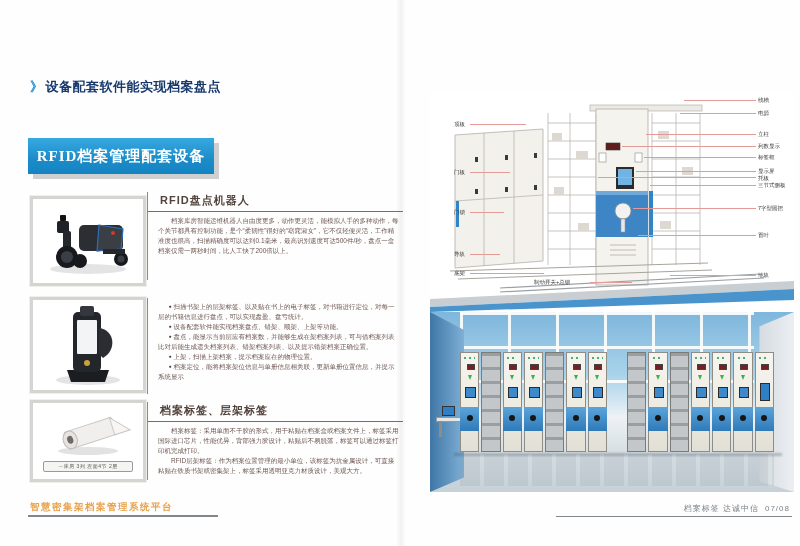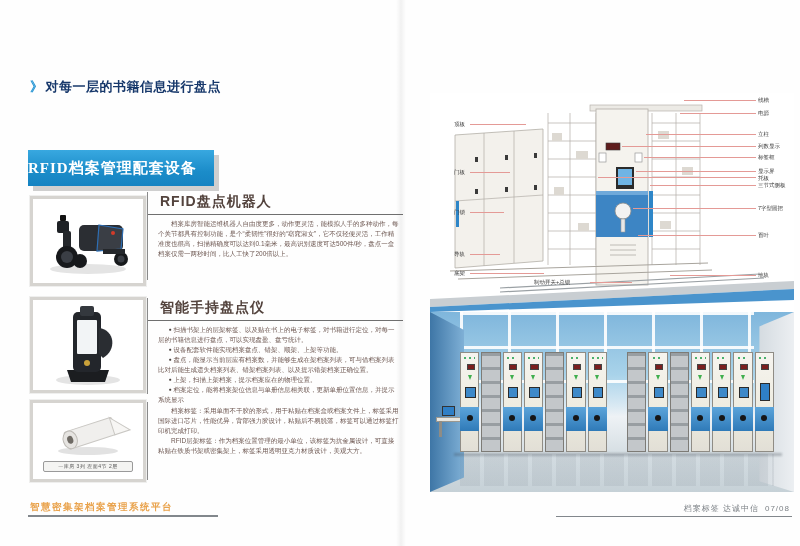--- a/index.html
+++ b/index.html
@@ -2,34 +2,34 @@
 <html><head>
 <meta charset="utf-8">
 <style>
   html,body{margin:0;padding:0;background:#e9e9e9;}
   .page{position:relative;width:800px;height:546px;background:#fefefe;font-family:"Liberation Sans",sans-serif;overflow:hidden;margin:0 auto;box-shadow:0 0 4px rgba(0,0,0,.15);}
   .fold{position:absolute;left:396px;top:0;width:10px;height:546px;background:linear-gradient(90deg,rgba(0,0,0,0),rgba(0,0,0,.05),rgba(0,0,0,0));}
 
   
   .header{position:absolute;left:30px;top:78px;font-size:13px;font-weight:bold;color:#17386b;letter-spacing:.5px;}
   .header .chev{color:#2a97d4;margin-right:2px;}
-  .ribbon{position:absolute;left:28px;top:150px;width:186px;height:36px;background:linear-gradient(180deg,#38a8e0 0%,#1b8cc9 60%,#1583c2 100%);box-shadow:5px 5px 0 rgba(150,150,150,.45);color:#fff;font-family:"Liberation Serif",serif;font-weight:bold;font-size:15px;letter-spacing:1px;text-align:left;line-height:36px;}
+  .ribbon{position:absolute;left:28px;top:138px;width:186px;height:36px;background:linear-gradient(180deg,#38a8e0 0%,#1b8cc9 60%,#1583c2 100%);box-shadow:5px 5px 0 rgba(150,150,150,.45);color:#fff;font-family:"Liberation Serif",serif;font-weight:bold;font-size:15px;letter-spacing:1px;text-align:center;line-height:36px;}
 
   .imgbox{position:absolute;left:30px;width:110px;background:#fff;border:3px solid #d6d4d0;outline:1px solid #efefee;}
   #img1{top:196px;height:84px}
   #img2{top:297px;height:90px}
   #img3{top:400px;height:76px}
   .imgbox svg{display:block;width:100%;height:100%;}
   .label-plate{position:absolute;left:10px;bottom:7px;right:10px;border:1px solid #9a9a9a;border-radius:2px;background:#f4f4f2;font-size:5px;color:#555;text-align:center;line-height:9px;letter-spacing:.5px;}
 
   .sec{position:absolute;left:147px;width:255px;border-left:1px solid #8a8a8a;}
   #sec1{top:192px;height:88px}
   #sec2{top:298px;height:96px}
   #sec3{top:402px;height:78px}
-  .sec h3{margin:0;padding:1px 0 3px 12px;border-bottom:1px solid #6f6f6f;font-size:14px;color:#53433d;letter-spacing:1px;font-weight:bold;}
+  .sec h3{margin:0;padding:1px 0 3px 12px;border-bottom:1px solid #6f6f6f;font-size:11px;color:#53433d;letter-spacing:1px;font-weight:bold;}
   .sec .body{padding:4px 4px 0 10px;font-size:6.5px;line-height:1.55;color:#6d5751;}
   .para{text-indent:2em;margin:0;}
   .bullet{text-indent:1.6em;}
   .dot{font-size:5px;vertical-align:1px;margin-right:2px;color:#4a403c;}
 
   .footer-left{position:absolute;left:30px;top:501px;color:#e9a24b;font-weight:bold;font-size:9.5px;letter-spacing:1.5px;}
   .hr-left{position:absolute;left:28px;top:515px;width:190px;height:2px;background:#82878c;}
 
   
   .banner{position:absolute;left:432px;top:69px;width:314px;height:22px;background:linear-gradient(180deg,#7cc7ee 0%,#2f9bd9 45%,#0d6bb3 100%);border-top:1px solid #a8ddf5;text-align:center;font-family:"Liberation Serif",serif;font-weight:bold;font-size:13px;letter-spacing:3px;line-height:21px;white-space:nowrap;}
@@ -71,21 +71,21 @@
   .footer-right .pg{margin-left:6px;}
   .hr-right{position:absolute;left:556px;top:516px;width:236px;height:1px;background:#82878c;}
 </style>
 </head>
 <body>
 
 <div class="page">
   <div class="fold"></div>
 
   <div class="header">
-    <span class="chev">》</span><span>对每一层的书籍信息进行盘点</span>
+    <span class="chev">》</span><span>设备配套软件能实现档案盘点</span>
   </div>
 
   <div class="ribbon">RFID档案管理配套设备</div>
 
   <div class="imgbox" id="img1">
     <svg viewBox="0 0 110 84">
       <ellipse cx="55" cy="70" rx="38" ry="5" fill="#e4e4e4"></ellipse>
       <rect x="46" y="26" width="44" height="26" rx="5" fill="#2b2e33"></rect>
       <path d="M66 26 L90 30 L88 50 L64 52 Z" fill="#3a3e45" stroke="#2e6fb5" stroke-width="1.2"></path>
       <rect x="24" y="22" width="12" height="12" rx="2" fill="#1e2125"></rect>
@@ -128,31 +128,31 @@
   </div>
 
   <div class="sec" id="sec1">
     <h3>RFID盘点机器人</h3>
     <div class="body">
       <p class="para">档案库房智能运维机器人自由度更多，动作更灵活，能模拟人手的多种动作，每个关节都具有控制功能，是个“柔韧性”很好的“窈窕淑女”，它不仅轻便灵活，工作精准度也很高，扫描精确度可以达到0.1毫米，最高识别速度可达500件/秒，盘点一盒档案仅需一两秒时间，比人工快了200倍以上。</p>
     </div>
   </div>
 
   <div class="sec" id="sec2">
-    <h3>智能手持盘点仪</h3>
     <div class="body">
       <div class="bullet"><span class="dot">●</span><span>扫描书架上的层架标签、以及贴在书上的电子标签，对书籍进行定位，对每一层的书籍信息进行盘点，可以实现盘盈、盘亏统计。</span></div>
       <div class="bullet"><span class="dot">●</span><span>设备配套软件能实现档案盘点、错架、顺架、上架等功能。</span></div>
       <div class="bullet"><span class="dot">●</span><span>盘点，能显示当前层应有档案数，并能够生成在架档案列表，可与借档案列表比对后能生成遗失档案列表、错架档案列表、以及提示错架档案正确位置。</span></div>
       <div class="bullet"><span class="dot">●</span><span>上架，扫描上架档案，提示档案应在的物理位置。</span></div>
       <div class="bullet"><span class="dot">●</span><span>档案定位，能将档案架位信息与单册信息相关联，更新单册位置信息，并提示系统显示</span></div>
     </div>
   </div>
 
   <div class="sec" id="sec3">
+    <h3>档案标签、层架标签</h3>
     <div class="body">
       <p class="para">档案标签：采用单面不干胶的形式，用于粘贴在档案盒或档案文件上，标签采用国际进口芯片，性能优异，背部强力胶设计，粘贴后不易脱落，标签可以通过标签打印机完成打印。</p>
       <p class="para">RFID层架标签：作为档案位置管理的最小单位，该标签为抗金属设计，可直接粘贴在铁质书架或密集架上，标签采用透明亚克力材质设计，美观大方。</p>
     </div>
   </div>
 
   <div class="footer-left">智慧密集架档案管理系统平台</div>
   <div class="hr-left"></div>
 
 

